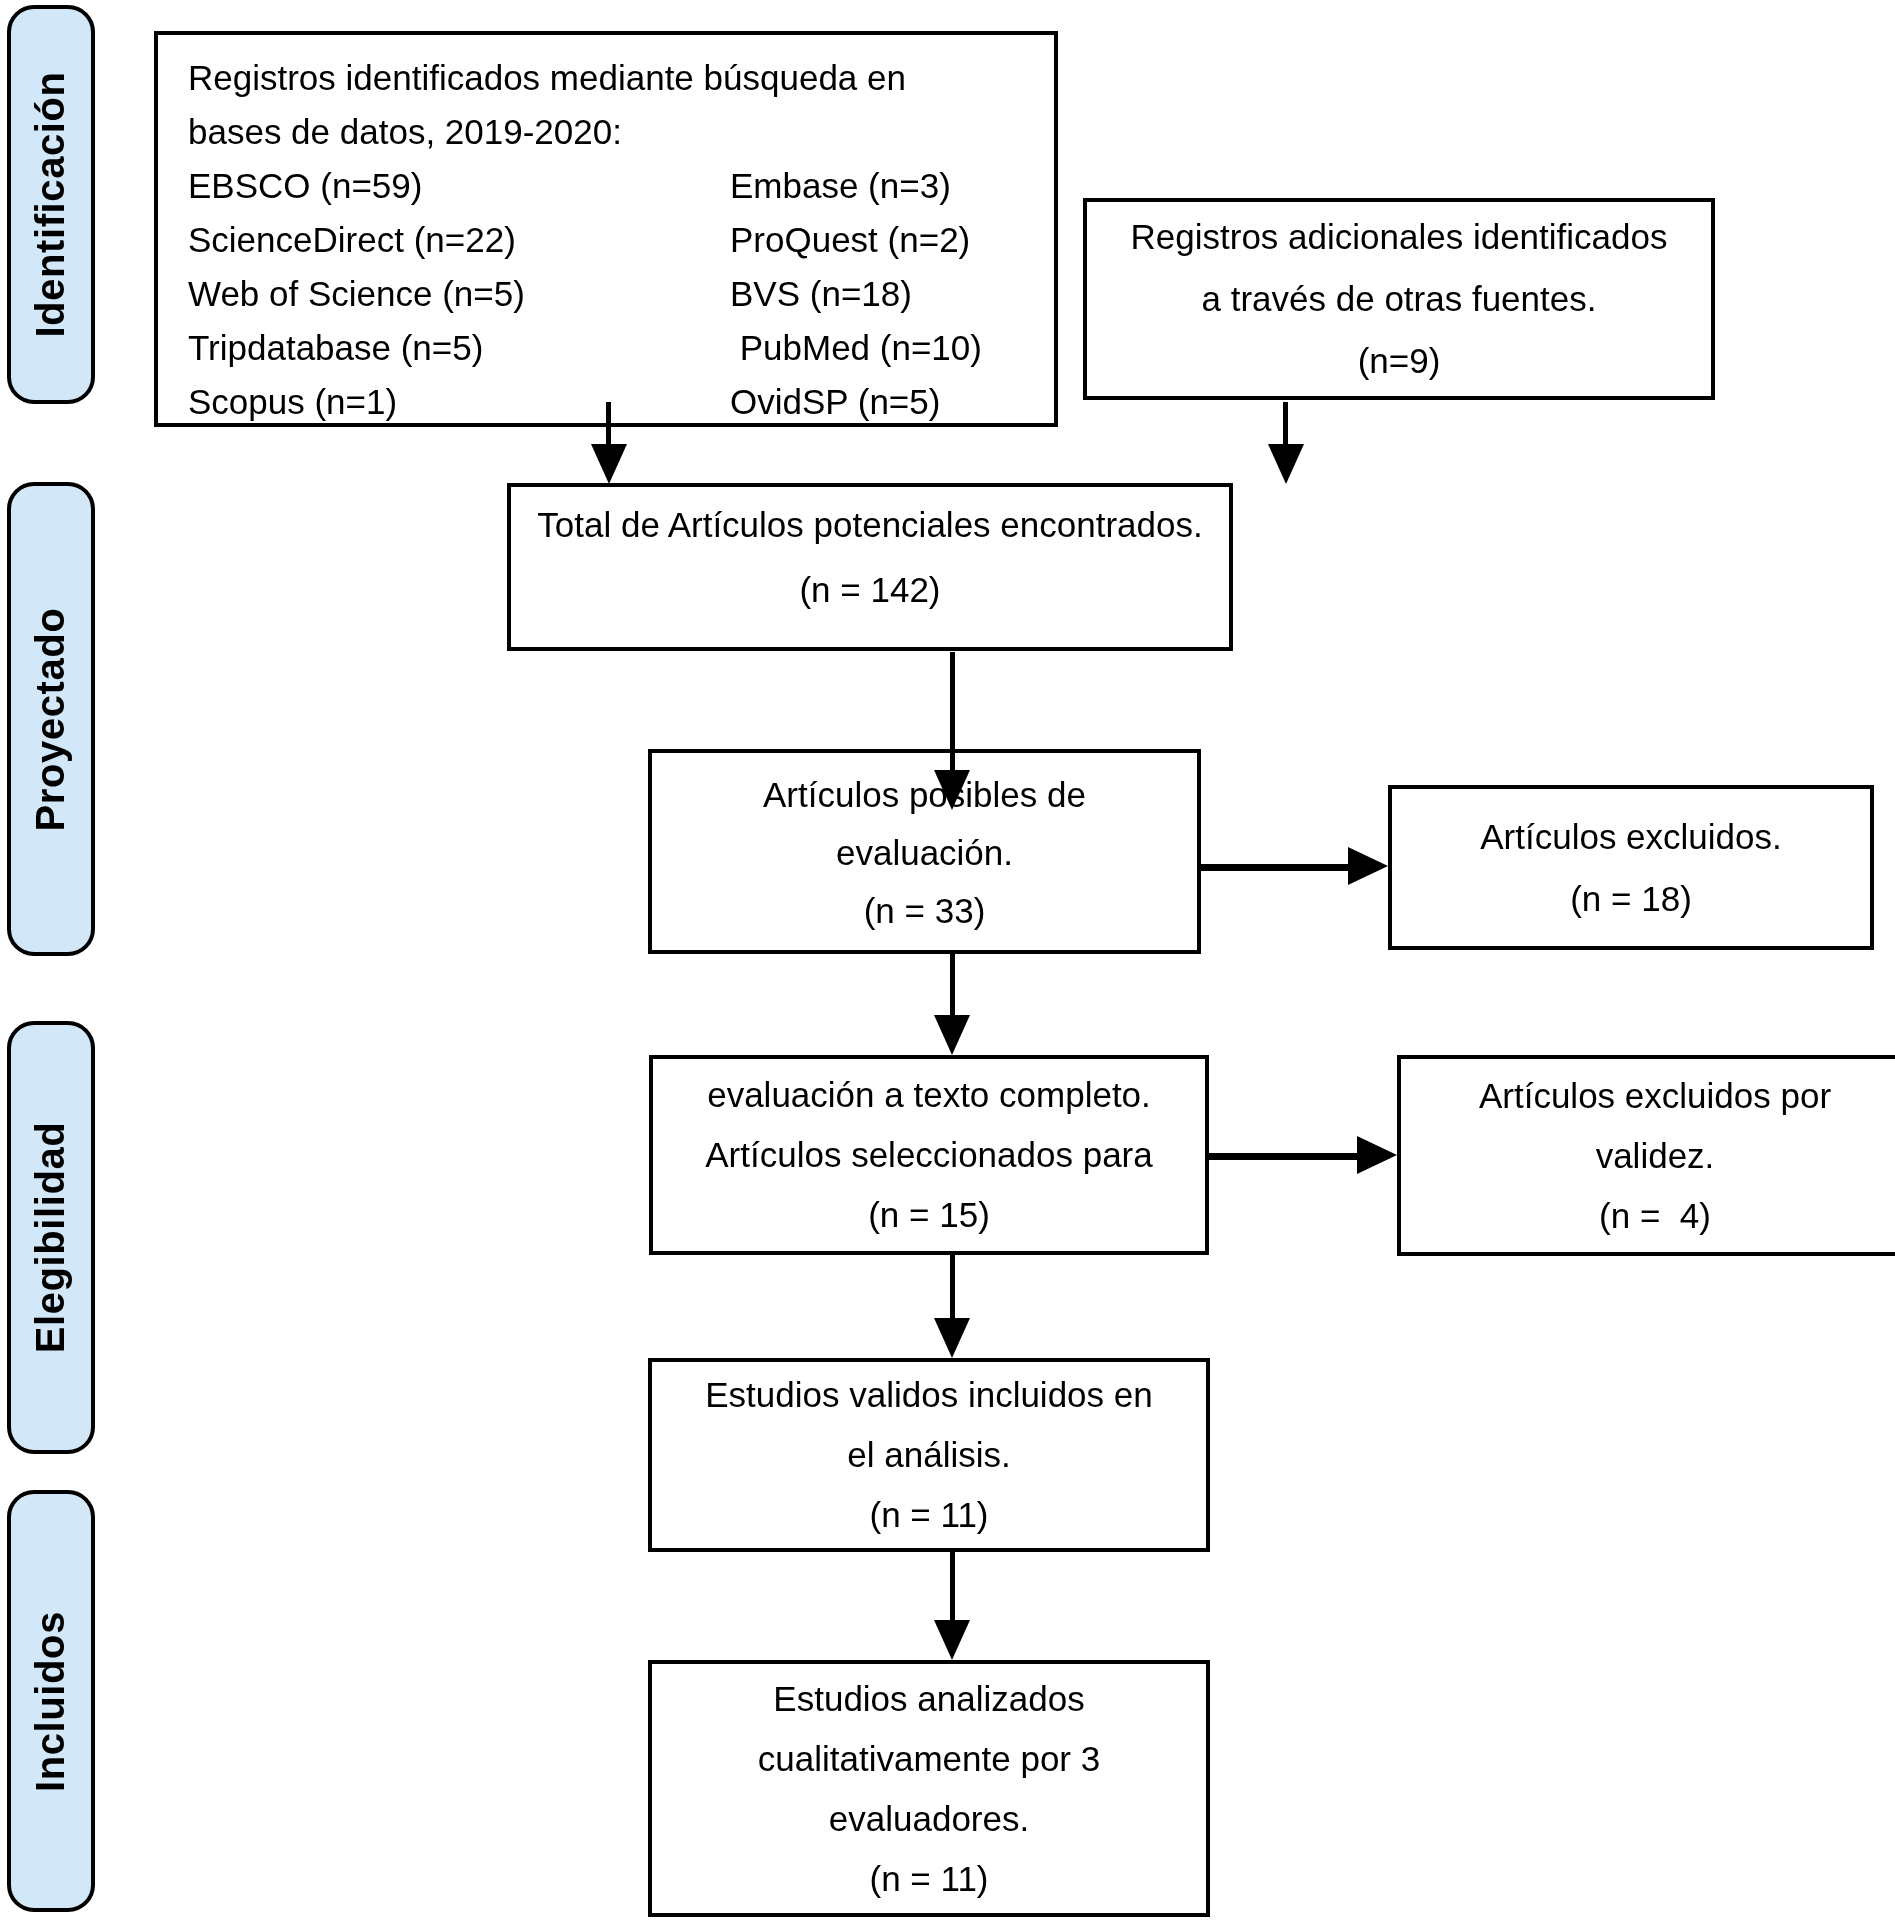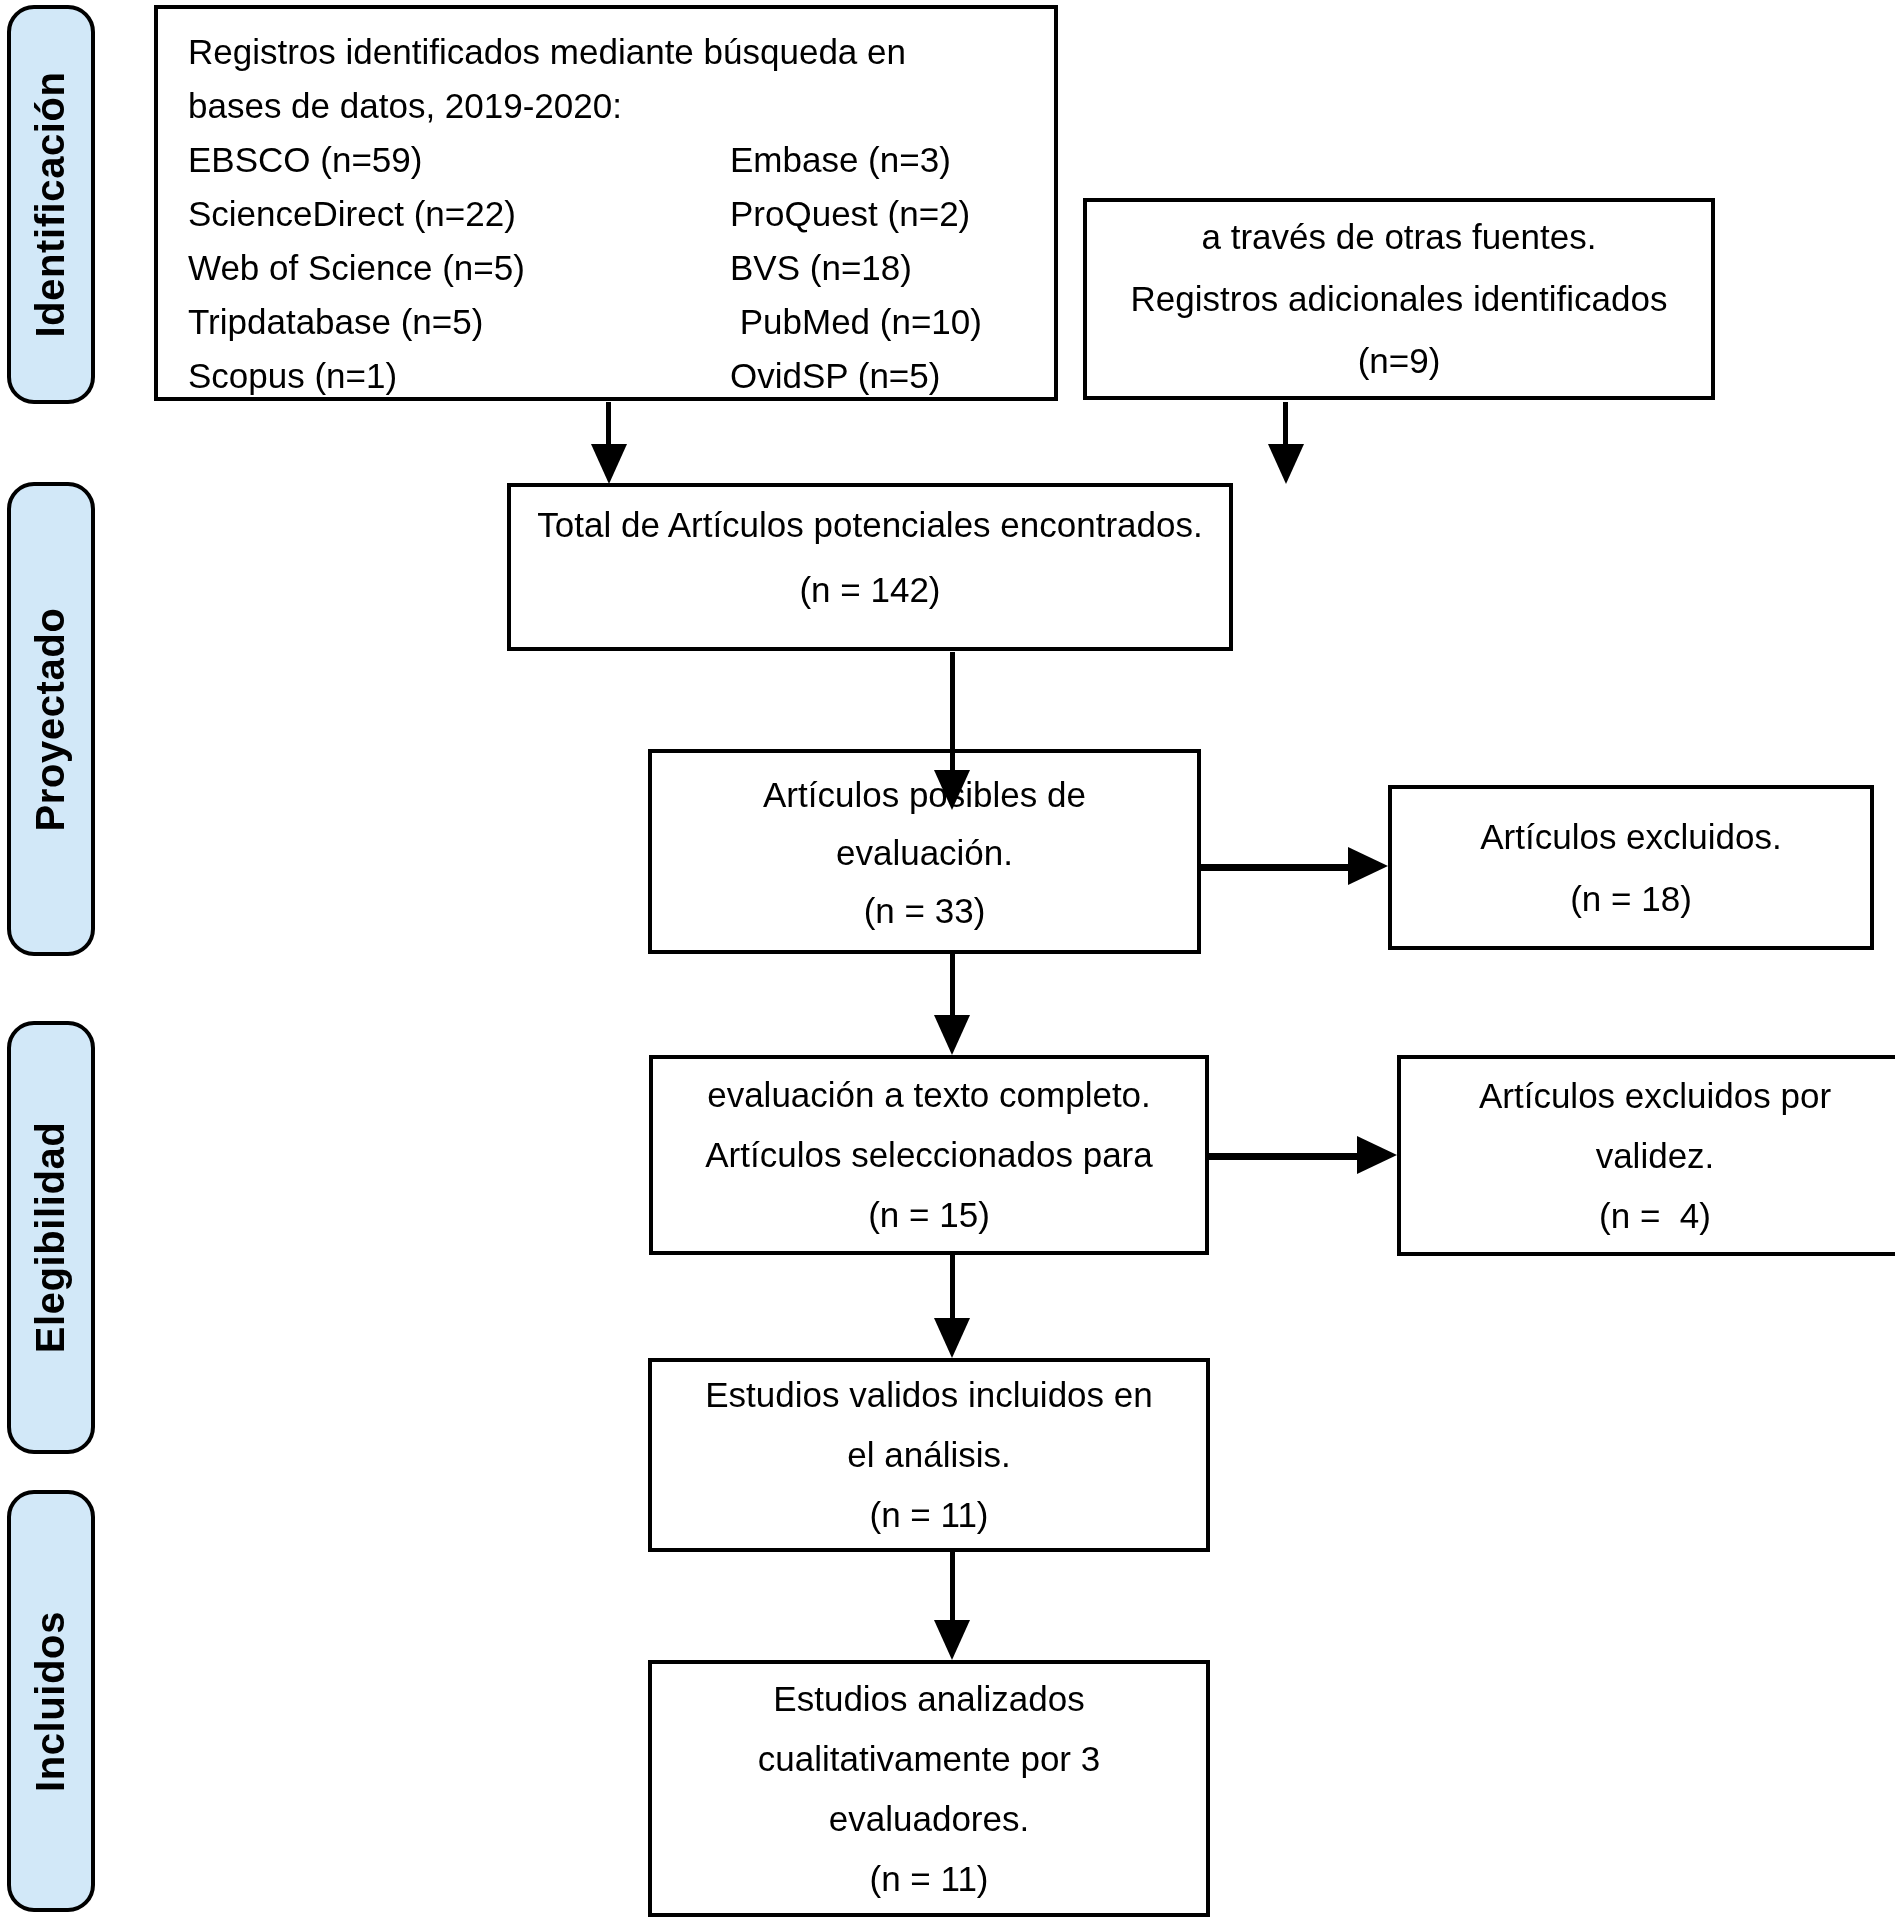--- a/index.html
+++ b/index.html
@@ -48,20 +48,21 @@
     overflow:hidden;
   }
   .bline{white-space:pre;}
   
   .fbox.listing{
     justify-content:flex-start;
     align-items:stretch;
     text-align:left;
     padding:15.5px 0 0 30px;
     line-height:54px;
+    margin-top:26px;
   }
   .dbrow{display:flex;}
   .dbcol1{width:542px;white-space:pre;}
   .dbcol2{white-space:pre;}
   
   .vline{position:absolute;width:5.2px;background:var(--line-color,#000);}
   .hline{position:absolute;height:6.5px;background:var(--line-color,#000);}
   .head-down{
     position:absolute;width:0;height:0;
     border-left:18px solid transparent;
@@ -112,22 +113,22 @@
       <span class="dbcol1">Tripdatabase (n=5)</span>
       <span class="dbcol2"> PubMed (n=10)</span>
     </div>
     <div class="dbrow">
       <span class="dbcol1">Scopus (n=1)</span>
       <span class="dbcol2">OvidSP (n=5)</span>
     </div>
   </div>
 
   <div class="fbox" style="left:1083px;top:198px;width:632px;height:202px;line-height:62px;">
+    <div class="bline">Registros adicionales identificados</div>
     <div class="bline">a través de otras fuentes.</div>
-    <div class="bline">Registros adicionales identificados</div>
     <div class="bline">(n=9)</div>
   </div>
 
   <div class="fbox" style="left:507px;top:483px;width:726px;height:168px;line-height:65px;padding-bottom:19.4px;">
     <div class="bline">Total de Artículos potenciales encontrados.</div>
     <div class="bline">(n = 142)</div>
   </div>
 
   <div class="fbox" style="left:648px;top:749px;width:553px;height:205px;line-height:58px;padding-top:3px;">
     <div class="bline">Artículos posibles de</div>

